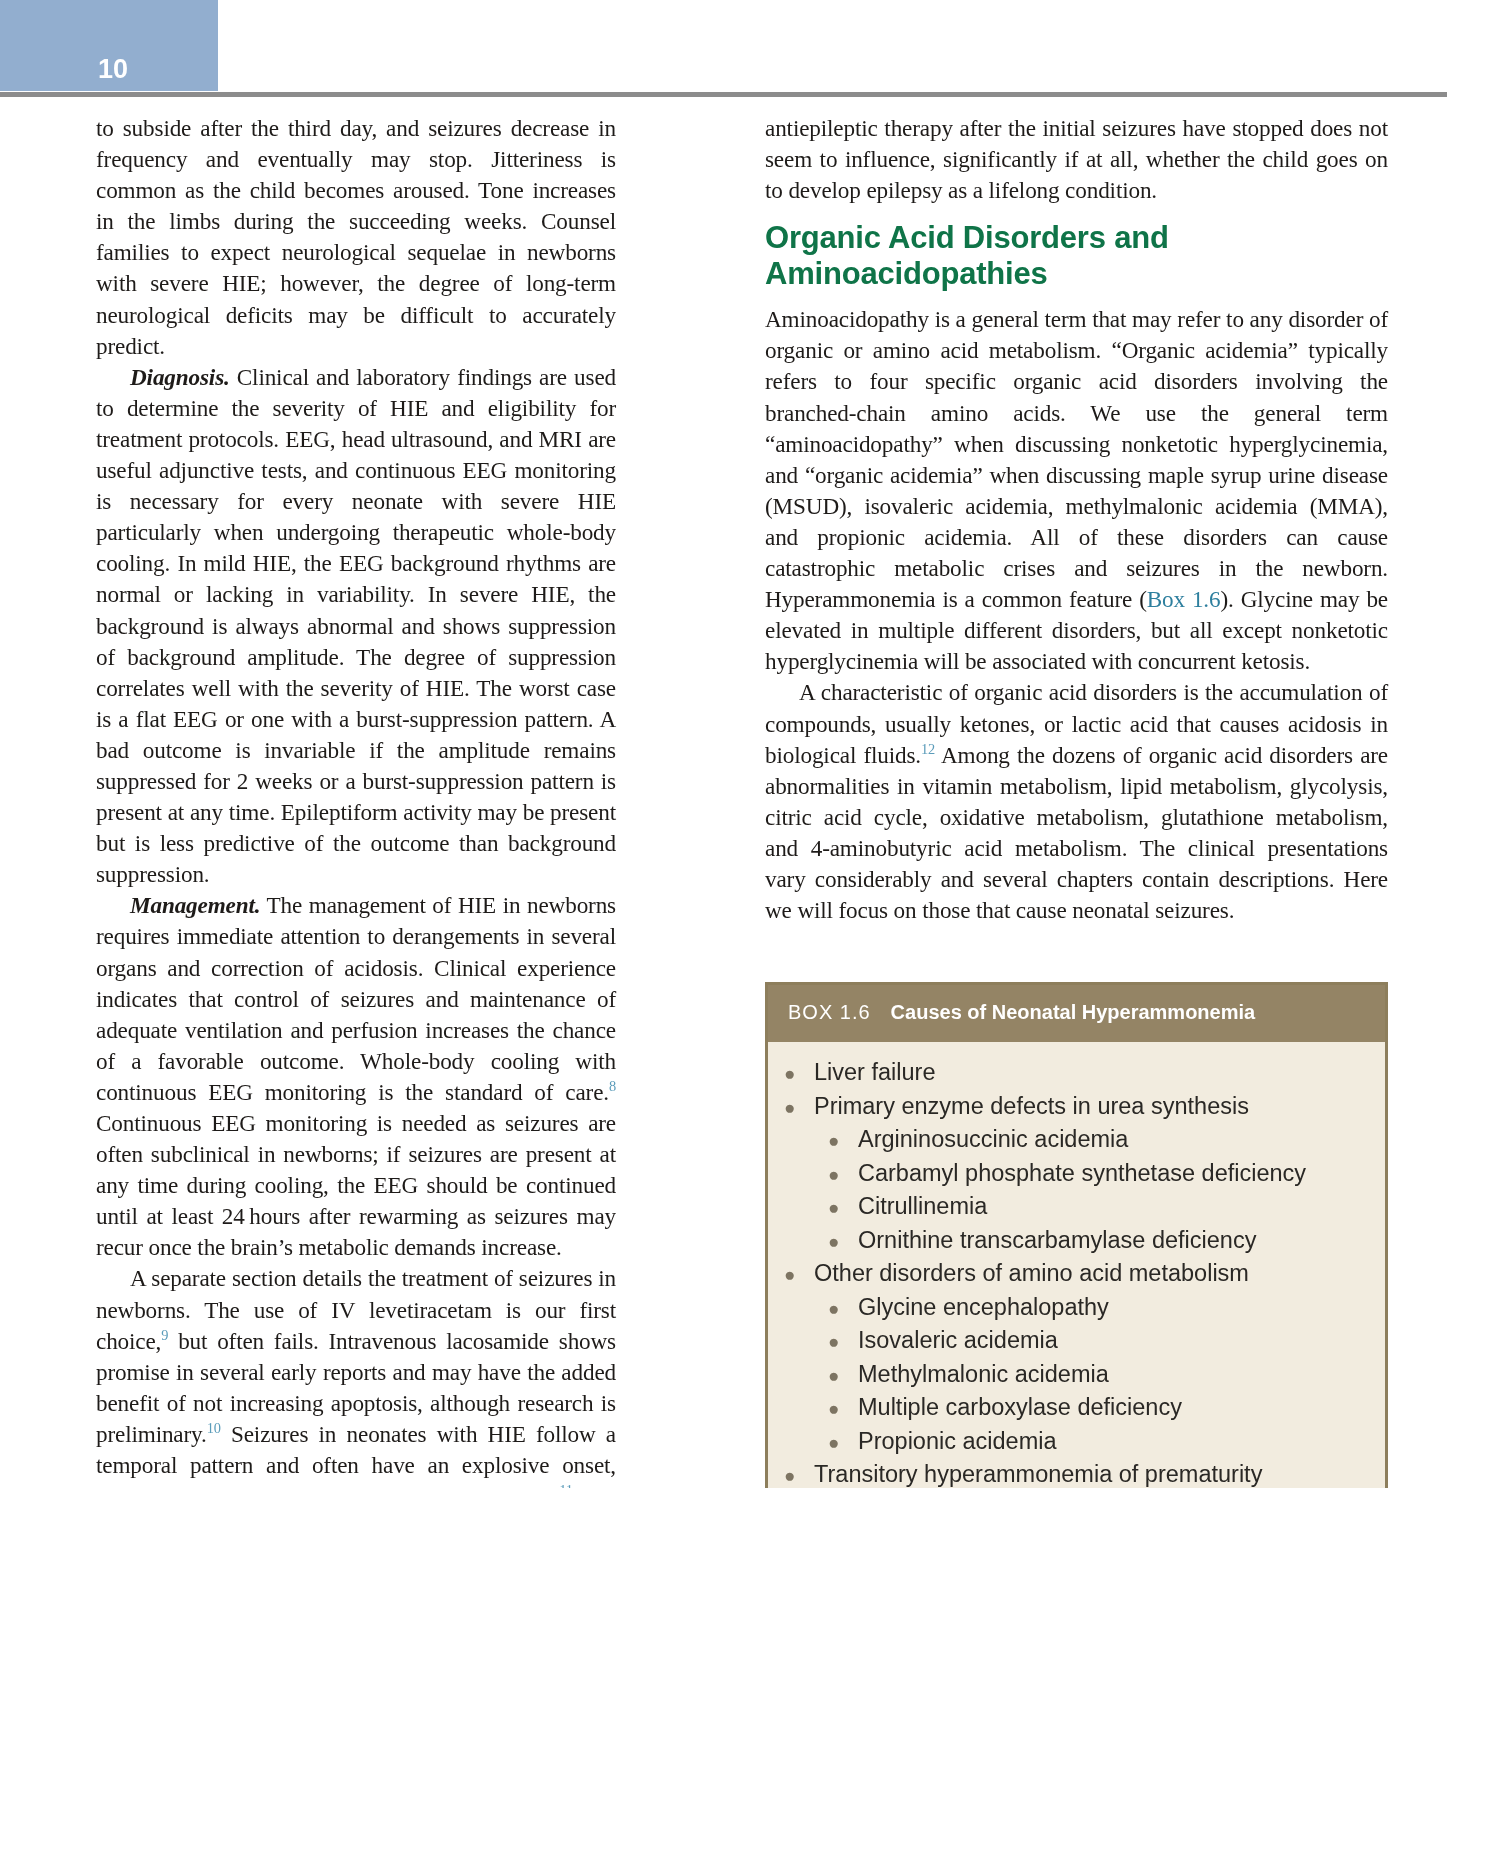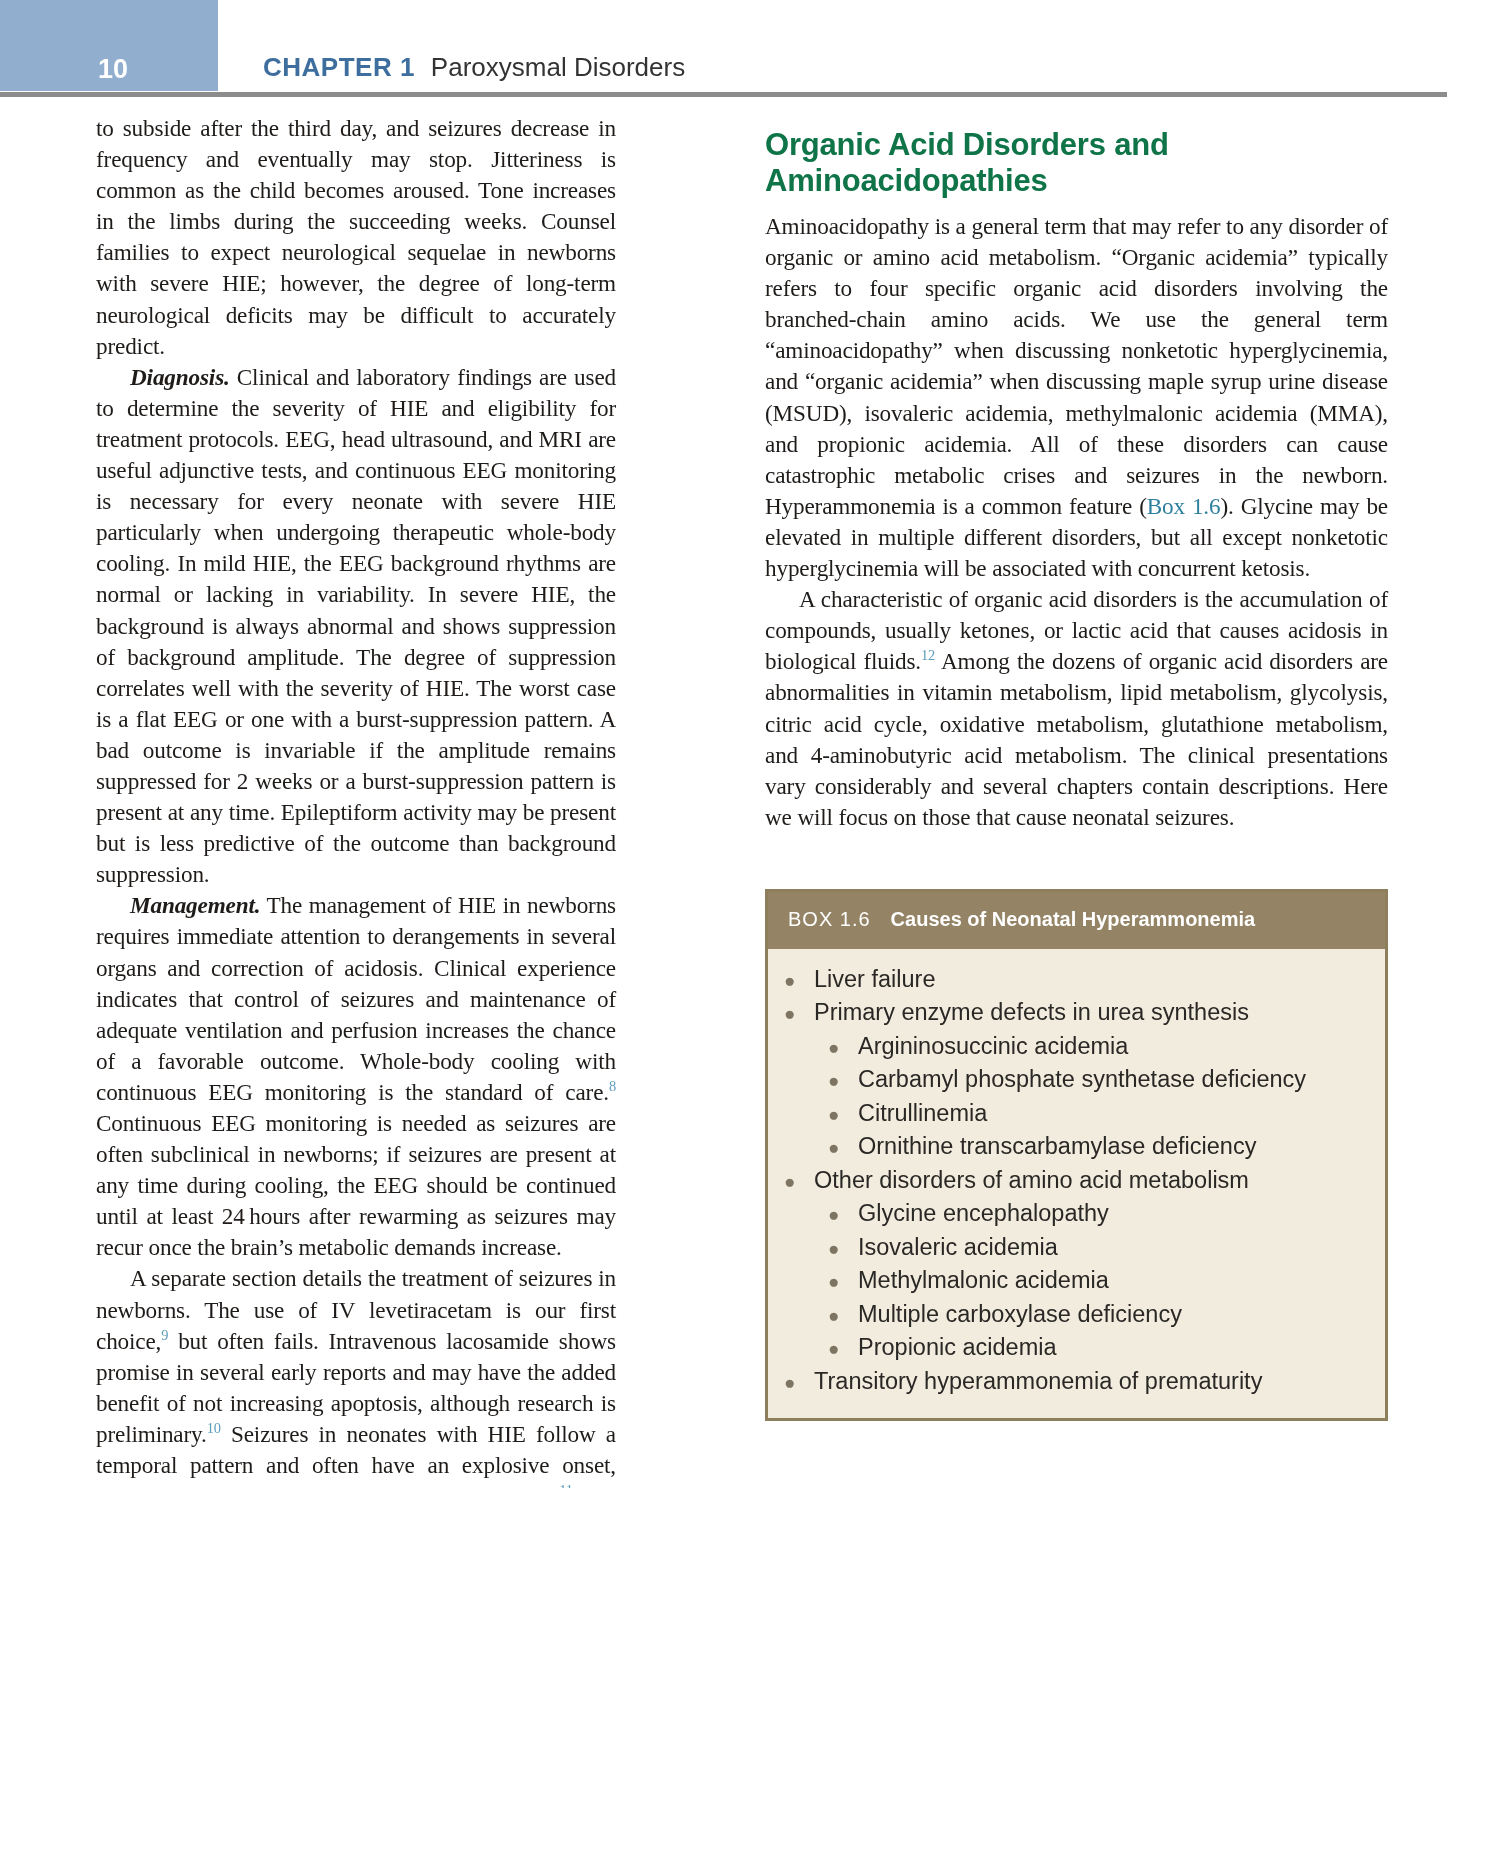--- a/index.html
+++ b/index.html
@@ -90,33 +90,31 @@
   }
 </style>
 </head>
 <body>
 
 <div class="page">
 
   <div class="page-num-block">
     <span class="page-num">10</span>
   </div>
-  <div class="chapter-line">
-    <span class="chapter-label">CHAPTER 1</span><span class="chapter-title">Paroxysmal Disorders</span>
-  </div>
   <div class="header-rule"></div>
 
   <div class="col col-left">
     <p>to subside after the third day, and seizures decrease in frequency and eventually may stop. Jitteriness is common as the child becomes aroused. Tone increases in the limbs during the succeeding weeks. Counsel families to expect neurological sequelae in newborns with severe HIE; however, the degree of long-term neurological deficits may be difficult to accurately predict.</p>
     <p class="indent"><span class="lead-in">Diagnosis.</span><span>  Clinical and laboratory findings are used to determine the severity of HIE and eligibility for treatment protocols. EEG, head ultrasound, and MRI are useful adjunctive tests, and continuous EEG monitoring is necessary for every neonate with severe HIE particularly when undergoing therapeutic whole-body cooling. In mild HIE, the EEG background rhythms are normal or lacking in variability. In severe HIE, the background is always abnormal and shows suppression of background amplitude. The degree of suppression correlates well with the severity of HIE. The worst case is a flat EEG or one with a burst-suppression pattern. A bad outcome is invariable if the amplitude remains suppressed for 2 weeks or a burst-suppression pattern is present at any time. Epileptiform activity may be present but is less predictive of the outcome than background suppression.</span></p>
     <p class="indent"><span class="lead-in">Management.</span><span>  The management of HIE in newborns requires immediate attention to derangements in several organs and correction of acidosis. Clinical experience indicates that control of seizures and maintenance of adequate ventilation and perfusion increases the chance of a favorable outcome. Whole-body cooling with continuous EEG monitoring is the standard of care.</span><sup class="ref">8</sup><span> Continuous EEG monitoring is needed as seizures are often subclinical in newborns; if seizures are present at any time during cooling, the EEG should be continued until at least 24 hours after rewarming as seizures may recur once the brain’s metabolic demands increase.</span></p>
     <p class="indent"><span>A separate section details the treatment of seizures in newborns. The use of IV levetiracetam is our first choice,</span><sup class="ref">9</sup><span> but often fails. Intravenous lacosamide shows promise in several early reports and may have the added benefit of not increasing apoptosis, although research is preliminary.</span><sup class="ref">10</sup><span> Seizures in neonates with HIE follow a temporal pattern and often have an explosive onset, followed by a longer period of increased control.</span><sup class="ref">11</sup><span> The incidence of later epilepsy among infants who had neonatal seizures caused by HIE is 30%–40%. Continuing</span></p>
   </div>
 
   <div class="col col-right">
+    <p>antiepileptic therapy after the initial seizures have stopped does not seem to influence, significantly if at all, whether the child goes on to develop epilepsy as a lifelong condition.</p>
     <h2 class="section-heading">Organic Acid Disorders and Aminoacidopathies</h2>
     <p><span>Aminoacidopathy is a general term that may refer to any disorder of organic or amino acid metabolism. “Organic acidemia” typically refers to four specific organic acid disorders involving the branched-chain amino acids. We use the general term “aminoacidopathy” when discussing nonketotic hyperglycinemia, and “organic acidemia” when discussing maple syrup urine disease (MSUD), isovaleric acidemia, methylmalonic acidemia (MMA), and propionic acidemia. All of these disorders can cause catastrophic metabolic crises and seizures in the newborn. Hyperammonemia is a common feature (</span><span class="xref">Box 1.6</span><span>). Glycine may be elevated in multiple different disorders, but all except nonketotic hyperglycinemia will be associated with concurrent ketosis.</span></p>
     <p class="indent"><span>A characteristic of organic acid disorders is the accumulation of compounds, usually ketones, or lactic acid that causes acidosis in biological fluids.</span><sup class="ref">12</sup><span> Among the dozens of organic acid disorders are abnormalities in vitamin metabolism, lipid metabolism, glycolysis, citric acid cycle, oxidative metabolism, glutathione metabolism, and 4-aminobutyric acid metabolism. The clinical presentations vary considerably and several chapters contain descriptions. Here we will focus on those that cause neonatal seizures.</span></p>
 
     <div class="feature-box">
       <div class="box-header">
         <span class="box-label">BOX 1.6</span><span class="box-title">Causes of Neonatal Hyperammonemia</span>
       </div>
       <ul class="box-list">
         <li class="l1">

